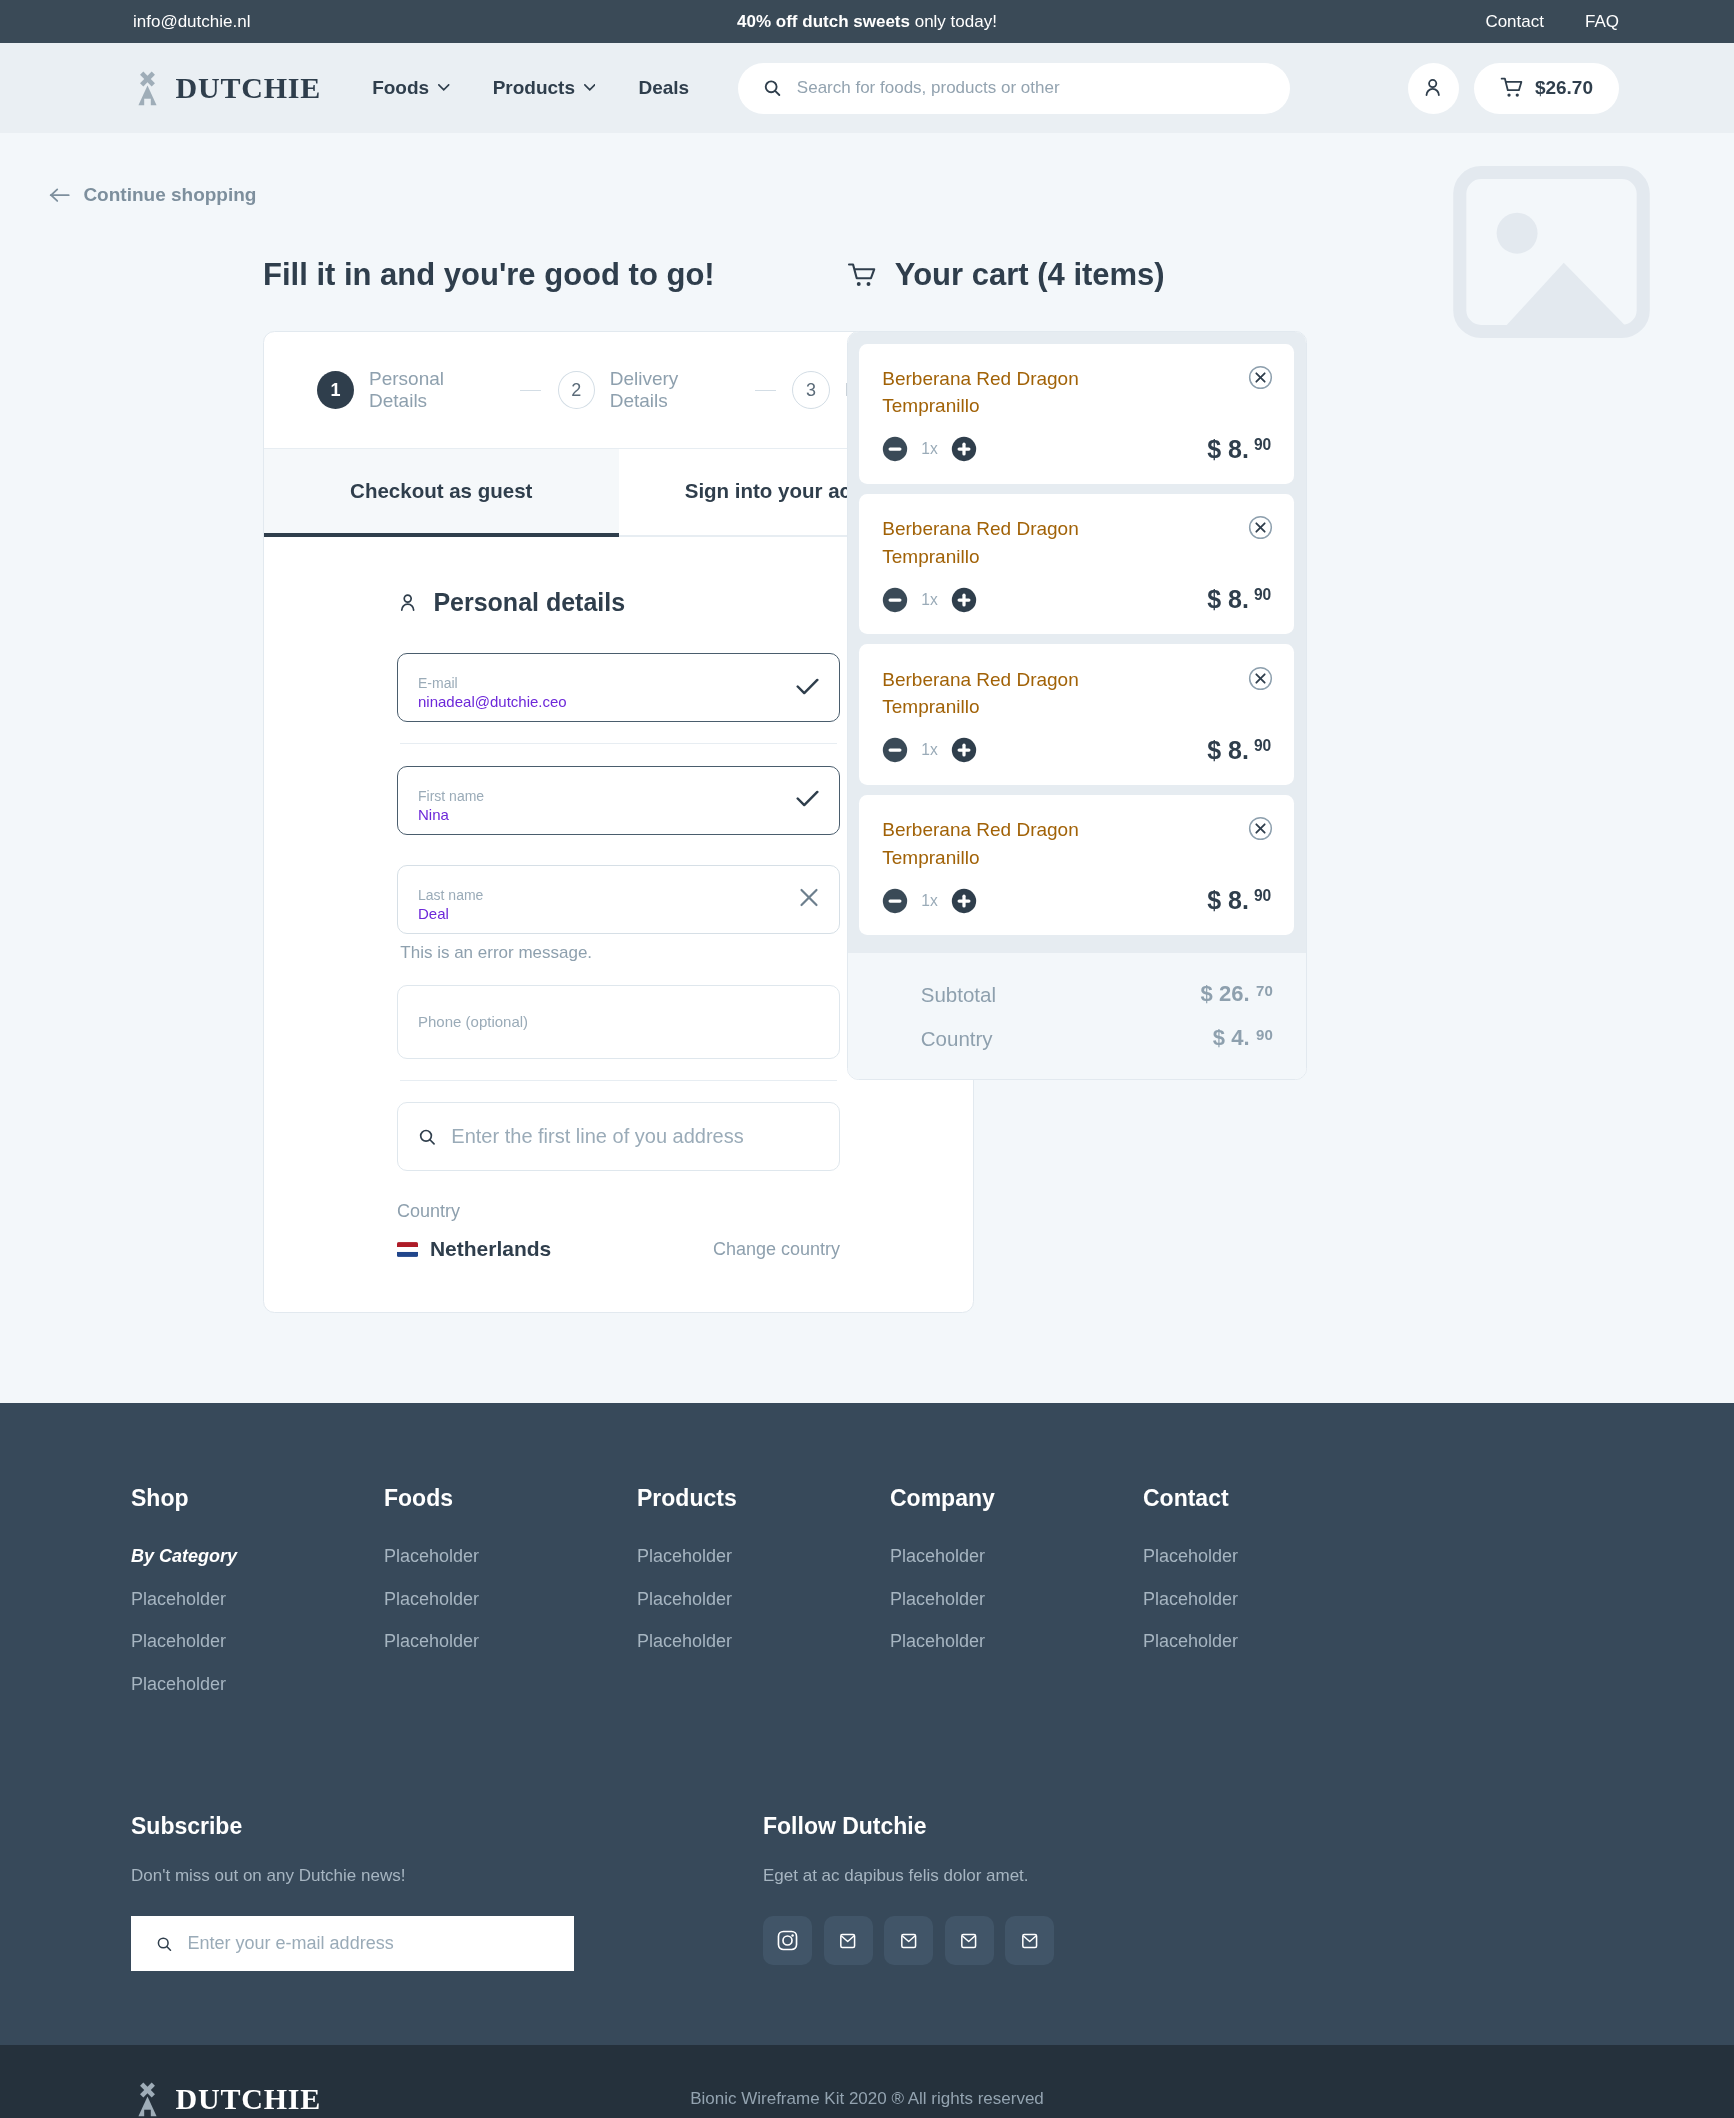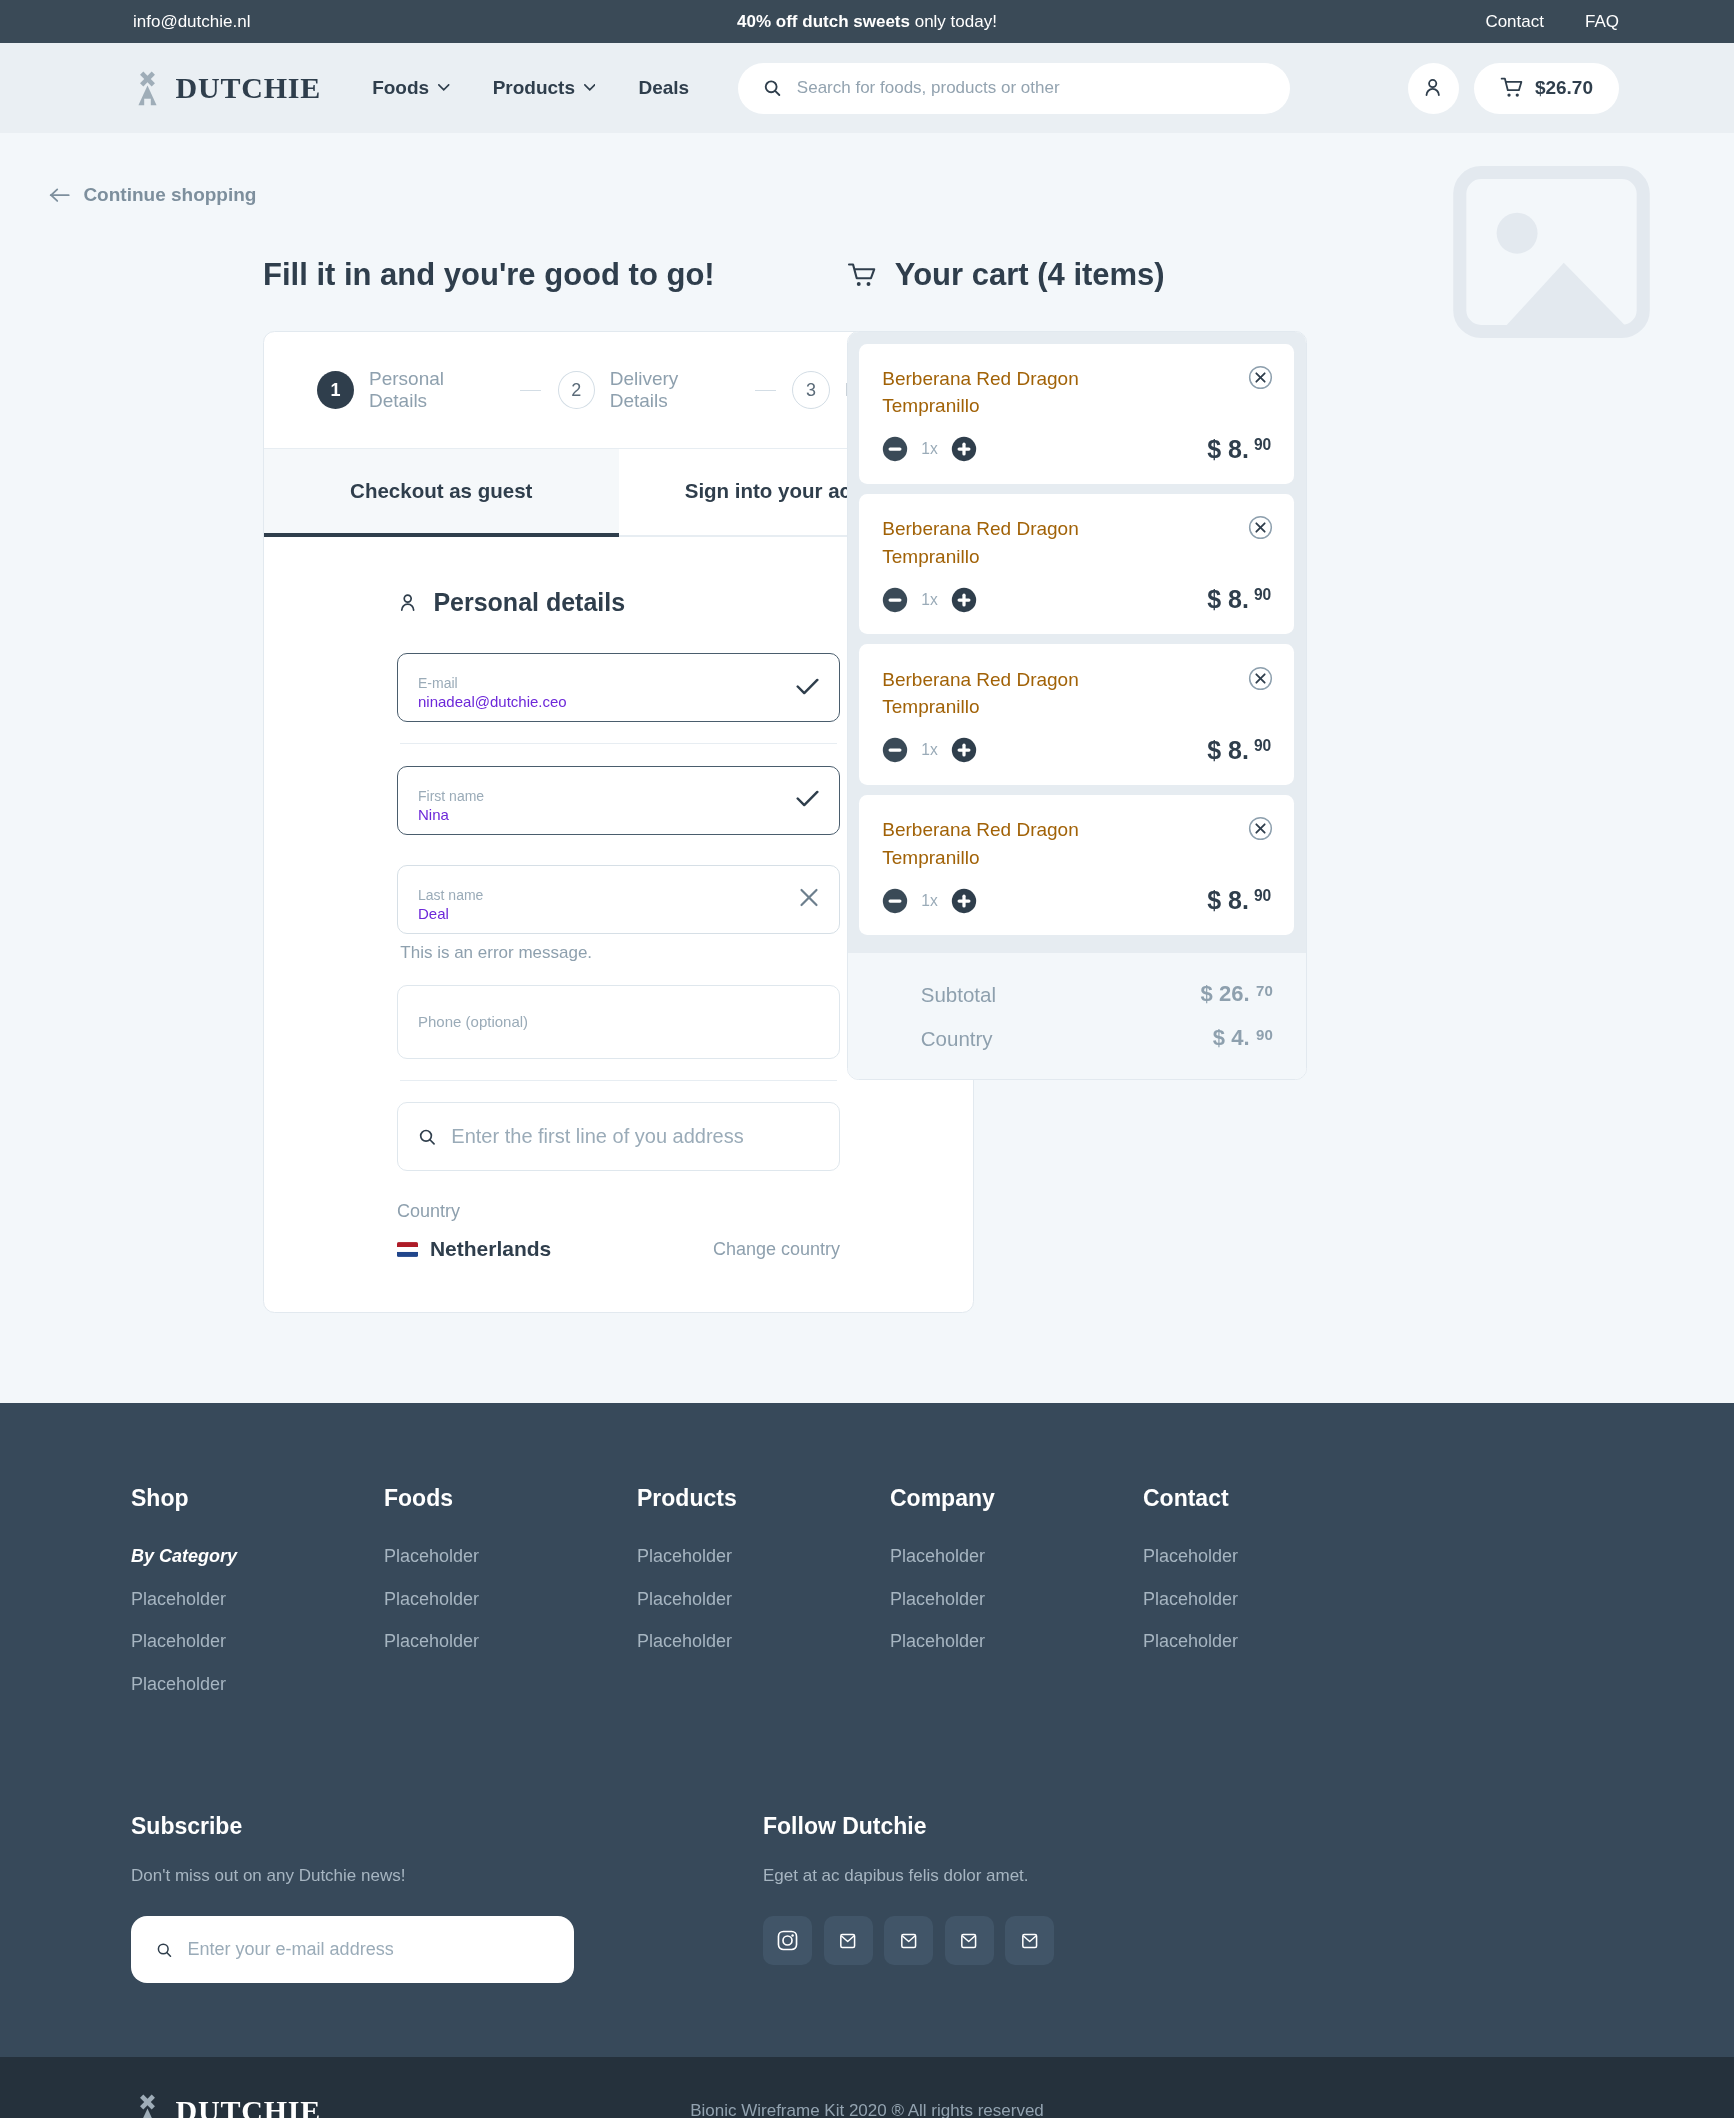--- a/index.html
+++ b/index.html
@@ -289,21 +289,21 @@
     font-size: 18px; color: #a6b5c1; margin-bottom: 21.4px; cursor: pointer;
   }
   .footer-link.bycat {
     color: #ffffff; font-weight: bold; font-style: italic;
   }
   .footer-bottom-area { display: flex; margin-top: 97px; }
   .subscribe-block { width: 632px; }
   .footer-head2 { font-size: 23px; font-weight: bold; margin-bottom: 26px; }
   .footer-sub { font-size: 17px; color: #a6b5c1; margin-bottom: 30px; }
   .sub-input {
-    width: 443px; height: 67px; background: #ffffff; border-radius: 16px;
+    width: 443px; height: 55px; background: #ffffff; border-radius: 0;
     display: flex; align-items: center; gap: 15px; padding: 0 25px;
   }
   .sub-input input {
     border: none; outline: none; background: transparent;
     font-size: 18px; color: #2f3e4c; width: 100%;
     font-family: "Liberation Sans", sans-serif;
   }
   .sub-input input::placeholder { color: #9aabb8; }
   .socials { display: flex; gap: 11.5px; }
   .social-btn {

